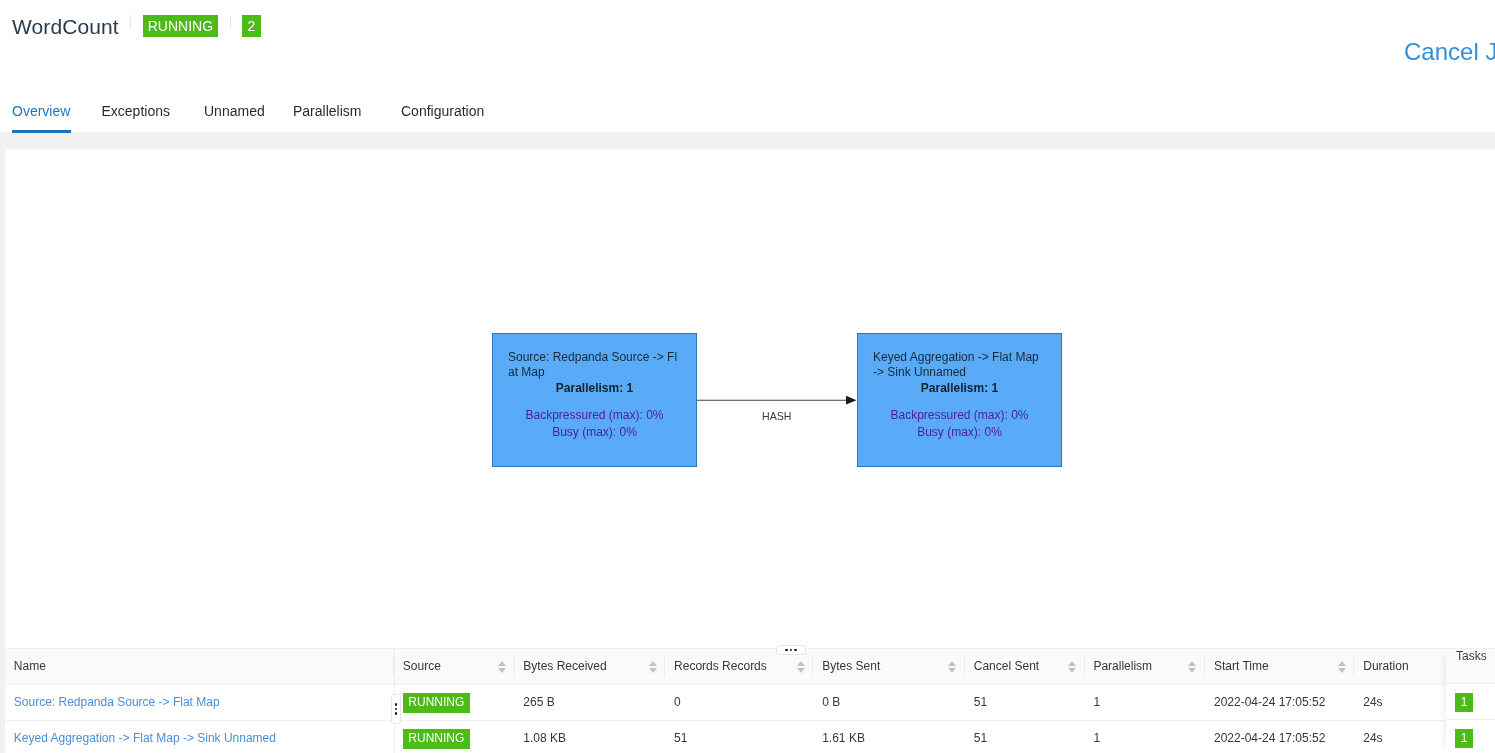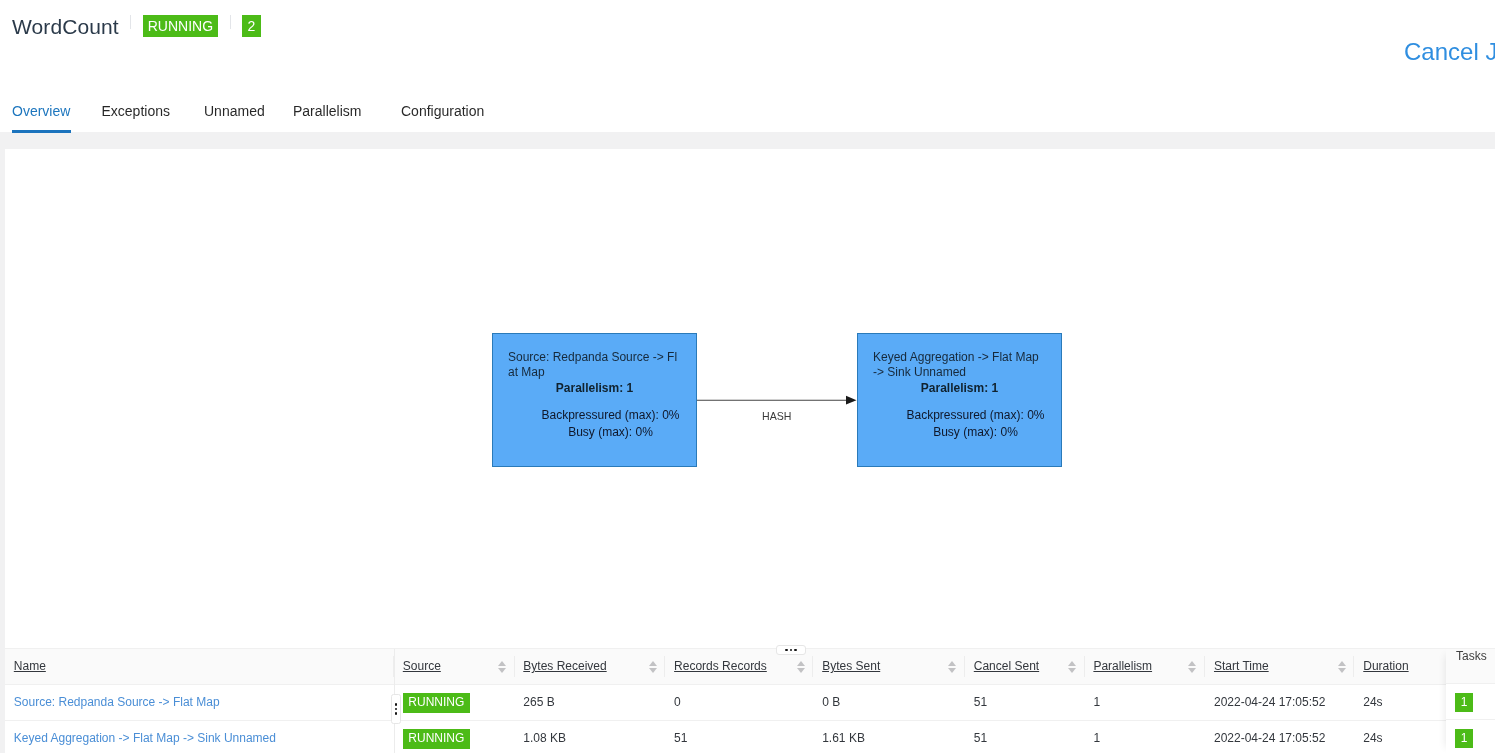--- a/index.html
+++ b/index.html
@@ -42,34 +42,34 @@
   .grey-gap { position:absolute; left:0; top:132px; width:1495px; height:17px; background:#f1f1f2; }
 
   
   .card { position:absolute; left:5px; top:149px; width:1490px; height:604px; background:#fff; }
 
   
   .graph { position:absolute; left:0; top:0; width:1490px; height:495px; overflow:hidden; }
   .node { position:absolute; background:#5aabf7; border:1px solid #2a7ab9; }
   .node-name { position:absolute; left:15px; top:16px; width:173px; font-size:12px; line-height:15.4px; color:#16293b; word-break:break-all; }
   .node-par { position:absolute; left:0; width:100%; text-align:center; font-size:12px; line-height:15.4px; font-weight:bold; color:#10222f; }
-  .node-bp { position:absolute; left:16px; width:100%; text-align:center; font-size:12px; line-height:16.8px; color:#0f172a; }
+  .node-bp { position:absolute; left:0; width:100%; text-align:center; font-size:12px; line-height:16.8px; color:#4c1d95; }
 
   .edge-label { position:absolute; font-size:10.6px; line-height:12px; color:#3a3a3a; }
 
   
   .split-handle { position:absolute; left:776px; top:645px; width:30px; height:10px; background:#fff; border:1px solid #e6e6e6; border-radius:3px; display:flex; align-items:center; justify-content:center; gap:2.2px; z-index:5; cursor:row-resize; }
   .split-handle i { width:2.3px; height:2.3px; border-radius:50%; background:#141414; display:block; }
 
   
   .tbl-wrap { position:absolute; left:5px; top:649px; width:1490px; height:104px; background:#fff; overflow:hidden; }
   .tbl-topline { position:absolute; left:5px; top:648px; width:1490px; height:1px; background:#f0f0f0; z-index:2; }
   table.tbl { border-collapse:collapse; width:1441px; table-layout:fixed; }
   table.tbl th { background:#fafafa; font-weight:400; font-size:12px; color:#33373d; text-align:left; height:35px; padding:0 8.8px; border-bottom:1px solid #f0f0f0; position:relative; white-space:nowrap; vertical-align:middle; }
-  table.tbl th .th-inner { display:flex; align-items:center; justify-content:space-between;text-decoration:underline; }
+  table.tbl th .th-inner { display:flex; align-items:center; justify-content:space-between; }
   table.tbl td { height:36px; padding:0 8.8px; border-bottom:1px solid #f0f0f0; font-size:12px; color:#33373d; white-space:nowrap; }
   .col-sep { position:absolute; right:0; top:7px; width:1px; height:21px; background:#ededed; }
   .sorter { display:inline-flex; flex-direction:column; gap:2.4px; margin-left:8px; position:relative; top:1px; }
   .sorter span { display:block; width:0; height:0; border-left:4.3px solid transparent; border-right:4.3px solid transparent; }
   .sorter .up { border-bottom:5.5px solid #c2c2c4; }
   .sorter .dn { border-top:5.5px solid #c2c2c4; }
   .cell-link { color:#4a8ed6; cursor:pointer; }
   .tag-running { display:inline-block; background:#4cbb17; color:#fff; font-size:12px; line-height:19.3px; height:19.3px; padding:0 5.5px; border-radius:0; position:relative; top:1px; }
   .tag-tasks { display:inline-block; background:#4cbb17; color:#fff; font-size:12px; line-height:19.3px; height:19.3px; padding:0 5.5px; border-radius:0; }
 

